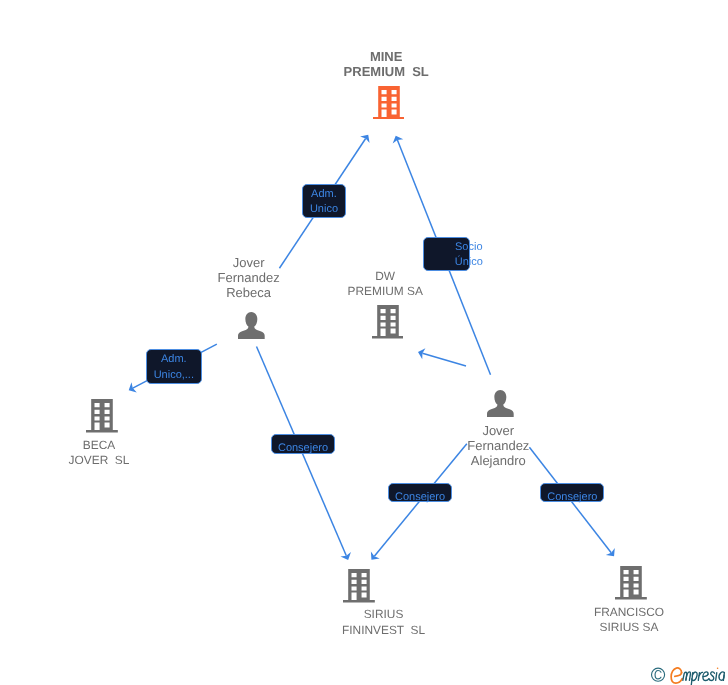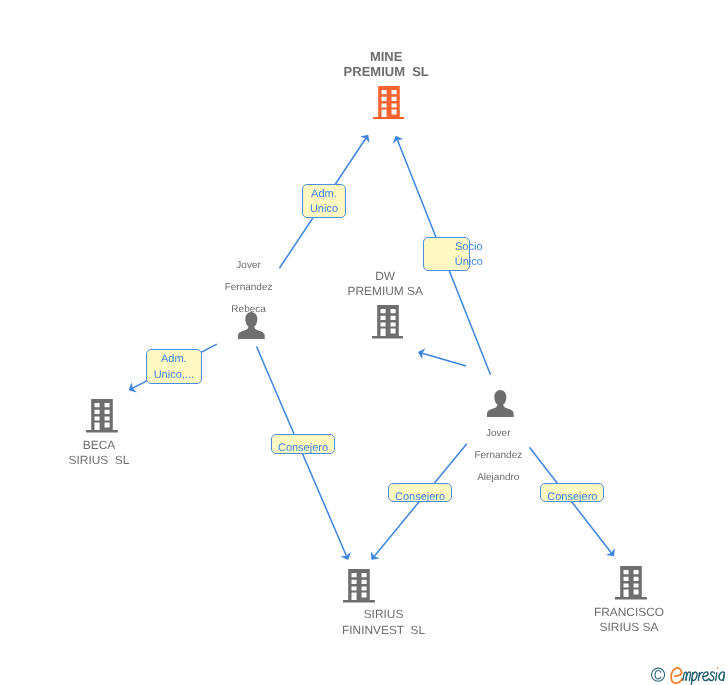--- a/index.html
+++ b/index.html
@@ -8,25 +8,25 @@
   body{width:728px;height:685px;font-family:"Liberation Sans",sans-serif;overflow:hidden;
        -webkit-font-smoothing:antialiased;text-rendering:geometricPrecision;}
   #stage{position:relative;width:728px;height:560px;background:#fff;}
   svg#edges{position:absolute;left:0;top:0;width:728px;height:685px;}
 
   .node{position:absolute;left:0;top:0;width:0;height:0;}
   .node .icon{position:absolute;display:block;}
   .node .node-label{position:absolute;transform:translateX(-50%);backface-visibility:hidden;white-space:pre;
                     text-align:center;color:#6d6d6d;}
   .node.company .node-label{font-size:11.9px;line-height:15.4px;}
-  .node.person  .node-label{font-size:10px;line-height:22px;}
+  .node.person  .node-label{font-size:13px;line-height:15px;}
   .node.primary .node-label{font-size:13px;line-height:15.3px;font-weight:bold;}
 
   .elabel{position:absolute;box-sizing:border-box;border:1.35px solid #4d8ee2;border-radius:5px;
-          background:#fef9c3;color:#3c85e3;font-size:11px;text-align:center;white-space:pre;
+          background:#0f172a;color:#3c85e3;font-size:11px;text-align:center;white-space:pre;
           display:flex;flex-direction:column;align-items:center;justify-content:center;
           backface-visibility:hidden;}
   .elabel.l1{line-height:14.9px;padding-top:9px;}
   .elabel.l2{line-height:15.12px;padding-top:2.6px;}
 
   svg.wm{position:absolute;display:block;}
 </style>
 </head>
 <body>
 
@@ -81,21 +81,21 @@
       </svg>
     <div class="node-label" style="left:498.3px;top:423.2px;">Jover
 Fernandez
 Alejandro</div>
   </div>
   <div class="node company">
     <svg class="icon" style="left:85.92px;top:399.08px;" width="31.84" height="33.58" viewBox="0 0 31.84 33.58">
         <path fill="#6e6e6e" fill-rule="evenodd" d="M5.2 0H26.8V31.0H31.84V33.58H0V31.0H5.2Z M8.5 4.05H13.6V8.25H8.5Z M8.5 10.85H13.6V15.1H8.5Z M8.5 17.55H13.6V21.5H8.5Z M8.5 23.6H13.6V31.0H8.5Z M18.55 4.05H23.6V8.25H18.55Z M18.55 10.85H23.6V15.1H18.55Z M18.55 17.55H23.6V21.5H18.55Z M18.55 23.6H23.6V28.5H18.55Z"></path>
       </svg>
     <div class="node-label" style="left:99.0px;top:437.7px;">BECA
-SIRIUS  SL</div>
+JOVER  SL</div>
   </div>
   <div class="node company">
     <svg class="icon" style="left:342.98px;top:569.25px;" width="31.84" height="33.58" viewBox="0 0 31.84 33.58">
         <path fill="#6e6e6e" fill-rule="evenodd" d="M5.2 0H26.8V31.0H31.84V33.58H0V31.0H5.2Z M8.5 4.05H13.6V8.25H8.5Z M8.5 10.85H13.6V15.1H8.5Z M8.5 17.55H13.6V21.5H8.5Z M8.5 23.6H13.6V31.0H8.5Z M18.55 4.05H23.6V8.25H18.55Z M18.55 10.85H23.6V15.1H18.55Z M18.55 17.55H23.6V21.5H18.55Z M18.55 23.6H23.6V28.5H18.55Z"></path>
       </svg>
     <div class="node-label" style="left:356.5px;top:607.1px;margin-left:27px;">SIRIUS
 FININVEST  SL</div>
   </div>
   <div class="node company">
     <svg class="icon" style="left:615.05px;top:566.2px;" width="31.84" height="33.58" viewBox="0 0 31.84 33.58">

